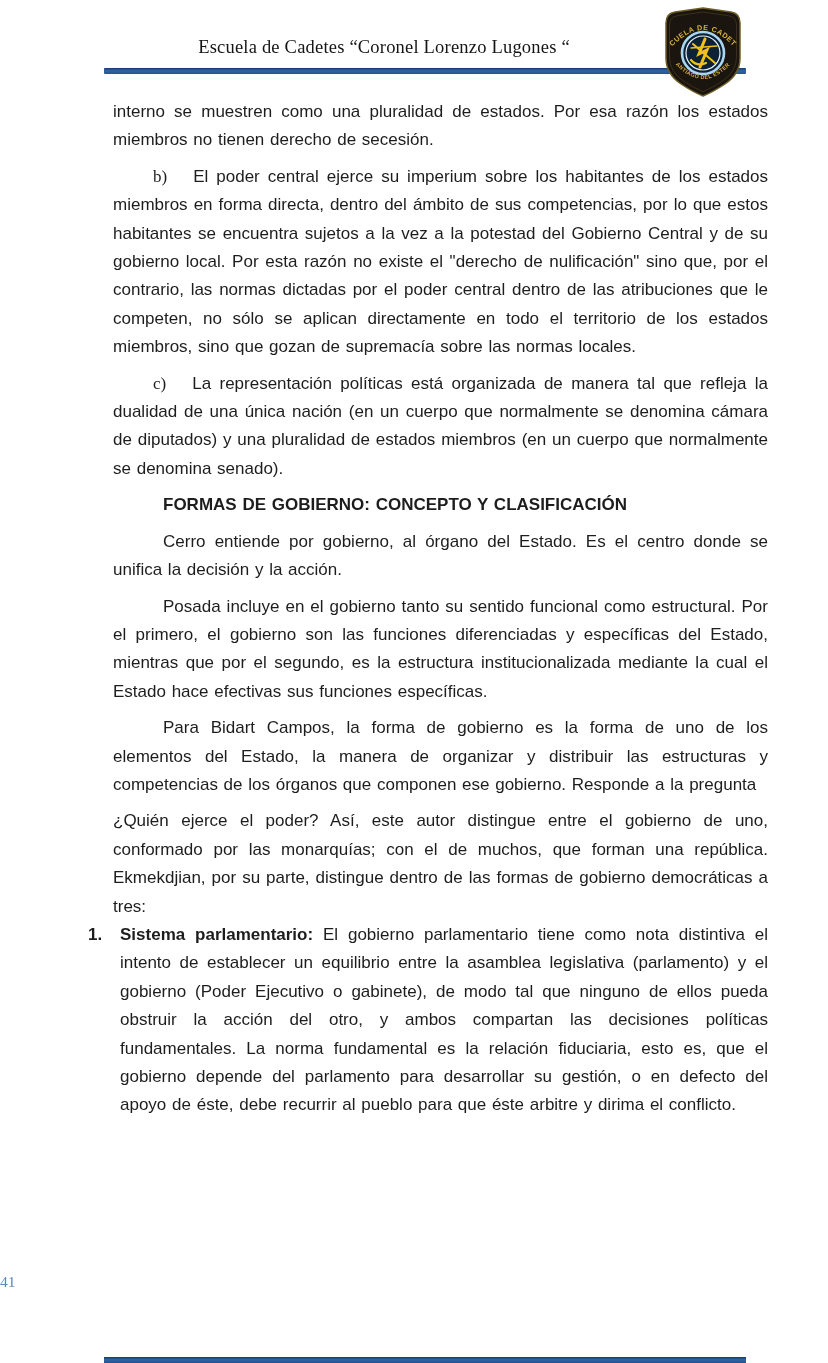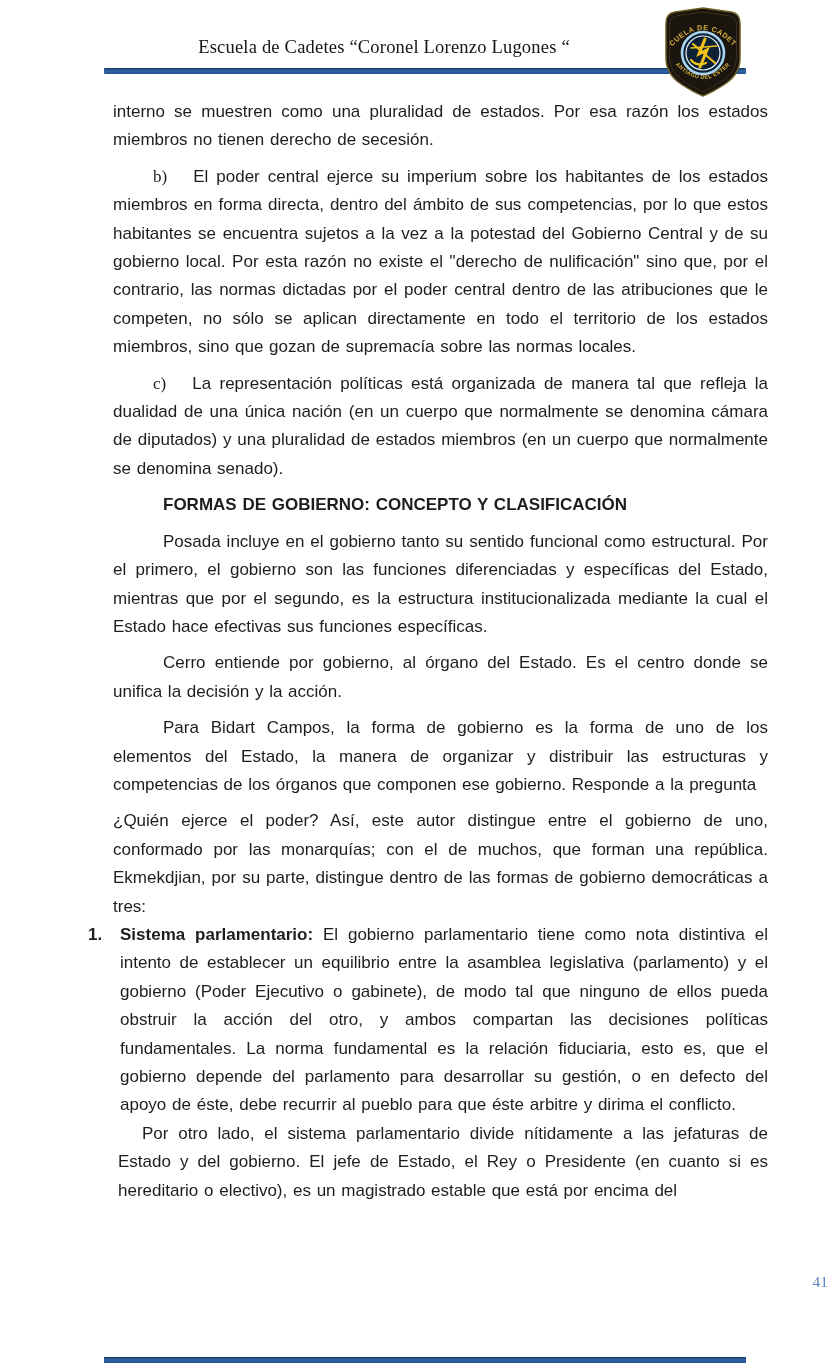--- a/index.html
+++ b/index.html
@@ -36,21 +36,21 @@
     margin:18px 60px 0 113px; text-indent:50px; font-weight:bold;
     font-size:17px; line-height:28.4px; text-align:left;
   }
   .list-item {
     margin:0 60px 0 88px !important; padding-left:32px; text-indent:-32px;
   }
   .num { display:inline-block; width:32px; text-indent:0; font-weight:bold; }
   .lead-bold { font-weight:bold; }
   .hang-cont { margin:0 60px 0 118px !important; text-indent:24px; }
   .page-number {
-    position:absolute; top:1273px; left:0; width:100%; text-align:right;
+    position:absolute; top:1273px; left:0; width:100%; text-align:left;
     font-family:"Liberation Serif", serif; font-size:15.5px; color:#5b87bb;
   }
 </style>
 </head>
 <body>
 
 <div class="page">
 
   <div class="header-title">Escuela de Cadetes “Coronel Lorenzo Lugones “</div>
   <div class="header-rule"></div>
@@ -81,30 +81,29 @@
   <div class="content">
 
     <p><span>interno se muestren como una pluralidad de estados. Por esa razón los estados miembros no tienen derecho de secesión.</span></p>
 
     <p class="item-para"><span class="marker">b)</span><span class="tab"></span><span>El poder central ejerce su imperium sobre los habitantes de los estados miembros en forma directa, dentro del ámbito de sus competencias, por lo que estos habitantes se encuentra sujetos a la vez a la potestad del Gobierno Central y de su gobierno local. Por esta razón no existe el "derecho de nulificación" sino que, por el contrario, las normas dictadas por el poder central dentro de las atribuciones que le competen, no sólo se aplican directamente en todo el territorio de los estados miembros, sino que gozan de supremacía sobre las normas locales.</span></p>
 
     <p class="item-para"><span class="marker">c)</span><span class="tab"></span><span>La representación políticas está organizada de manera tal que refleja la dualidad de una única nación (en un cuerpo que normalmente se denomina cámara de diputados) y una pluralidad de estados miembros (en un cuerpo que normalmente se denomina senado).</span></p>
 
     <p class="section-heading">FORMAS DE GOBIERNO: CONCEPTO Y CLASIFICACIÓN</p>
 
+    <p class="indent">Cerro entiende por gobierno, al órgano del Estado. Es el centro donde se unifica la decisión y la acción.</p>
+
     <p class="indent">Posada incluye en el gobierno tanto su sentido funcional como estructural. Por el primero, el gobierno son las funciones diferenciadas y específicas del Estado, mientras que por el segundo, es la estructura institucionalizada mediante la cual el Estado hace efectivas sus funciones específicas.</p>
-
-    <p class="indent">Cerro entiende por gobierno, al órgano del Estado. Es el centro donde se unifica la decisión y la acción.</p>
 
     <p class="indent">Para Bidart Campos, la forma de gobierno es la forma de uno de los elementos del Estado, la manera de organizar y distribuir las estructuras y competencias de los órganos que componen ese gobierno. Responde a la pregunta</p>
 
     <p>¿Quién ejerce el poder? Así, este autor distingue entre el gobierno de uno, conformado por las monarquías; con el de muchos, que forman una república. Ekmekdjian, por su parte, distingue dentro de las formas de gobierno democráticas a tres:</p>
 
     <p class="list-item"><span class="num">1.</span><span class="lead-bold">Sistema parlamentario:</span><span> </span><span>El gobierno parlamentario tiene como nota distintiva el intento de establecer un equilibrio entre la asamblea legislativa (parlamento) y el gobierno (Poder Ejecutivo o gabinete), de modo tal que ninguno de ellos pueda obstruir la acción del otro, y ambos compartan las decisiones políticas fundamentales. La norma fundamental es la relación fiduciaria, esto es, que el gobierno depende del parlamento para desarrollar su gestión, o en defecto del apoyo de éste, debe recurrir al pueblo para que éste arbitre y dirima el conflicto.</span></p>
 
-    <p class="hang-cont">Por otro lado, el sistema parlamentario divide nítidamente a las jefaturas de Estado y del gobierno. El jefe de Estado, el Rey o Presidente (en cuanto si es hereditario o electivo), es un magistrado estable que está por encima del</p>
 
   </div>
 
   <div class="page-number">41</div>
   <div class="footer-rule"></div>
 
 </div>
 
 </body></html>

